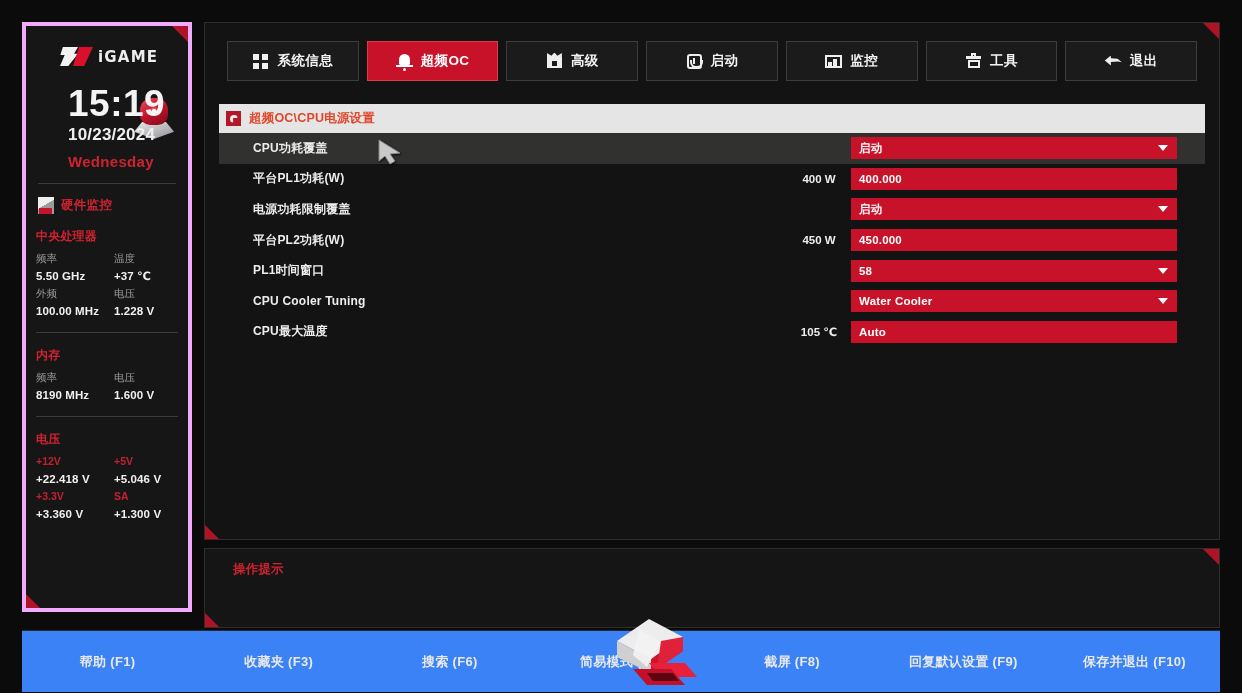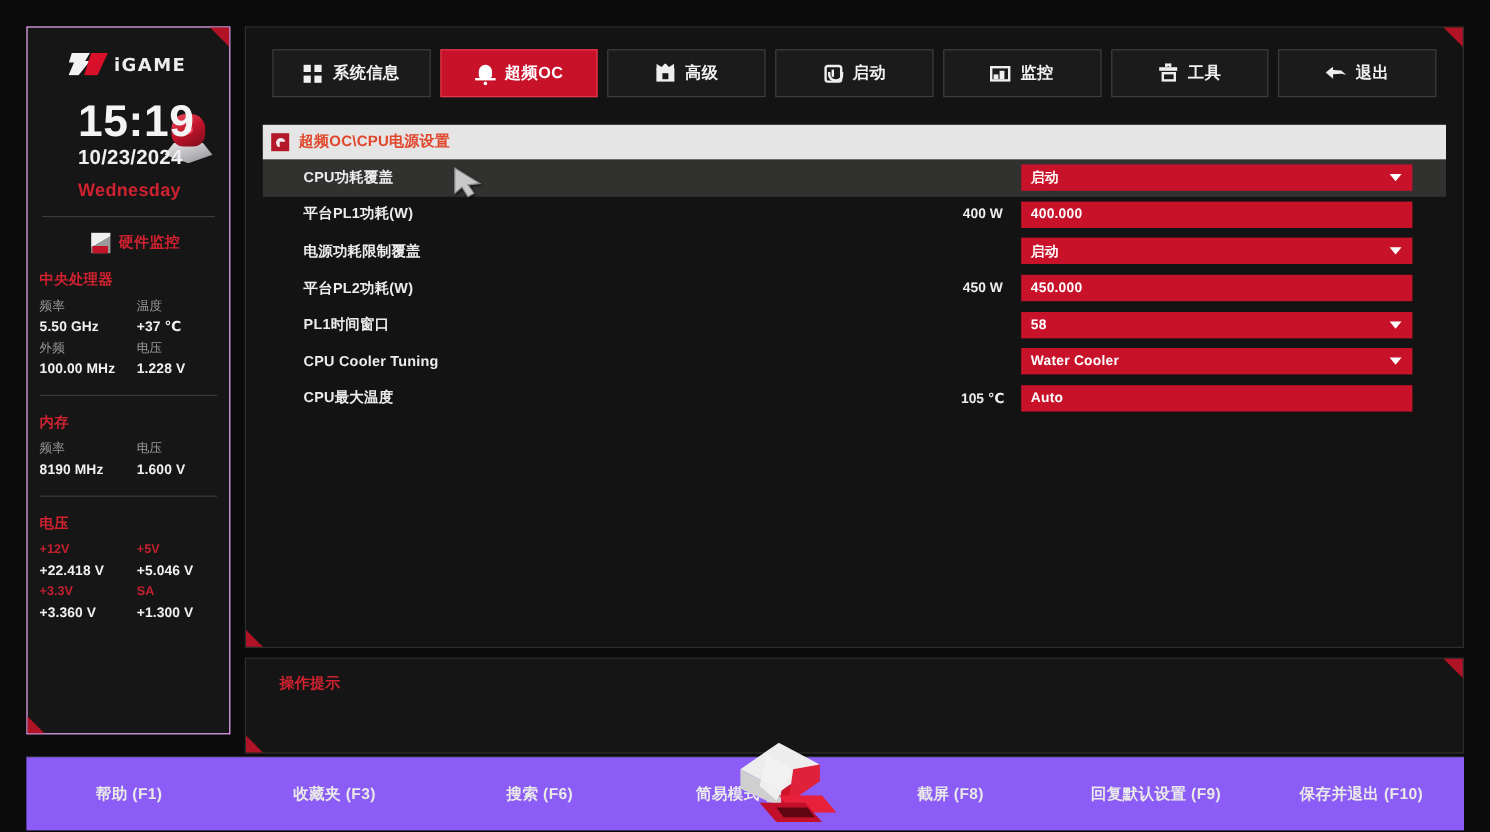--- a/index.html
+++ b/index.html
@@ -8,21 +8,21 @@
     background:#0a0a0a;
     font-family:"Liberation Sans","DejaVu Sans",sans-serif;
     overflow:hidden;
     -webkit-font-smoothing:antialiased;
   }
   #root { position:relative; width:1242px; height:693px; background:#0b0b0b; }
 
   
   .sidebar{
     position:absolute; left:22px; top:22px; width:170px; height:590px;
-    background:#161616; border:1px solid #f0abfc;
+    background:#161616; border:4px solid #f0abfc;
   }
   .corner{ position:absolute; width:0; height:0; }
   .corner.tr-red{ top:0; right:0; border-top:16px solid #b01325; border-left:16px solid transparent; }
   .corner.bl-red{ bottom:0; left:0; border-bottom:14px solid #b01325; border-right:14px solid transparent; }
 
   .logo-wrap{ position:relative; height:44px; margin-top:12px; }
   .logo-igame{ position:absolute; left:34px; top:9px; display:flex; align-items:center; gap:4px; }
   .logo-mark{ position:relative; width:34px; height:20px; }
   .logo-mark .slash-w{
     position:absolute; left:0; top:0; width:18px; height:19px; background:#f2f2f2;
@@ -47,21 +47,21 @@
   .mascot .eye{ position:absolute; left:16px; top:9px; width:8px; height:8px; border-radius:50%;
     background:radial-gradient(circle,#fff 0 35%,#ff5566 40%,#b00d20 100%); }
   .mascot .base{
     position:absolute; left:0; top:24px; width:40px; height:17px;
     background:linear-gradient(160deg,#e7e7e7 0%,#b9b9bd 55%,#8d8d94 100%);
     clip-path:polygon(20% 0,80% 0,100% 58%,50% 100%,0 58%);
   }
 
   .sep{ height:1px; background:#3a3a3a; margin:13px 12px 0 12px; }
 
-  .hw-head{ display:flex; align-items:center; gap:7px; padding:13px 0 0 12px;justify-content:center; }
+  .hw-head{ display:flex; align-items:center; gap:7px; padding:13px 0 0 12px; }
   .hw-ico{ width:16px; height:17px; position:relative; }
   .hw-ico .cube{ position:absolute; inset:0;
     background:linear-gradient(150deg,#efefef 0 45%,#9b9b9b 46% 100%); }
   .hw-ico .cube:after{ content:""; position:absolute; left:1px; bottom:0; width:13px; height:6px;
     background:#c3142a; }
   .hw-title{ color:#cf2230; font-size:12.5px; font-weight:700; letter-spacing:0.3px; }
 
   .grp-title{ color:#cf2230; font-size:12px; font-weight:700; padding:14px 0 0 10px; letter-spacing:0.2px; }
   .kv-grid{ display:grid; grid-template-columns:1fr 1fr; padding:5px 0 0 10px; column-gap:4px; }
   .k{ color:#9a9a9a; font-size:10.5px; font-weight:400; line-height:17px; }
@@ -154,21 +154,21 @@
   
   .hintpanel{
     position:absolute; left:204px; top:548px; width:1016px; height:80px;
     background:#151515; border:1px solid #2e2e2e;
   }
   .hint-title{ color:#cf2230; font-size:12.5px; font-weight:700; padding:12px 0 0 28px; letter-spacing:0.2px; }
 
   
   .footer{
     position:absolute; left:22px; top:630px; width:1198px; height:62px;
-    background:#8b5cf6; border-top:1px solid #2a2a2a;
+    background:#3b82f6; border-top:1px solid #2a2a2a;
     display:flex; align-items:center;
   }
   .fkey{ flex:1 1 0; text-align:center; color:#e9e9e9; font-size:13px; font-weight:700; letter-spacing:0.3px; cursor:pointer; }
   .trophy{ position:absolute; left:577px; top:-20px; width:100px; height:82px; pointer-events:none; }
 </style>
 </head>
 <body>
 
 <div id="root">
 

